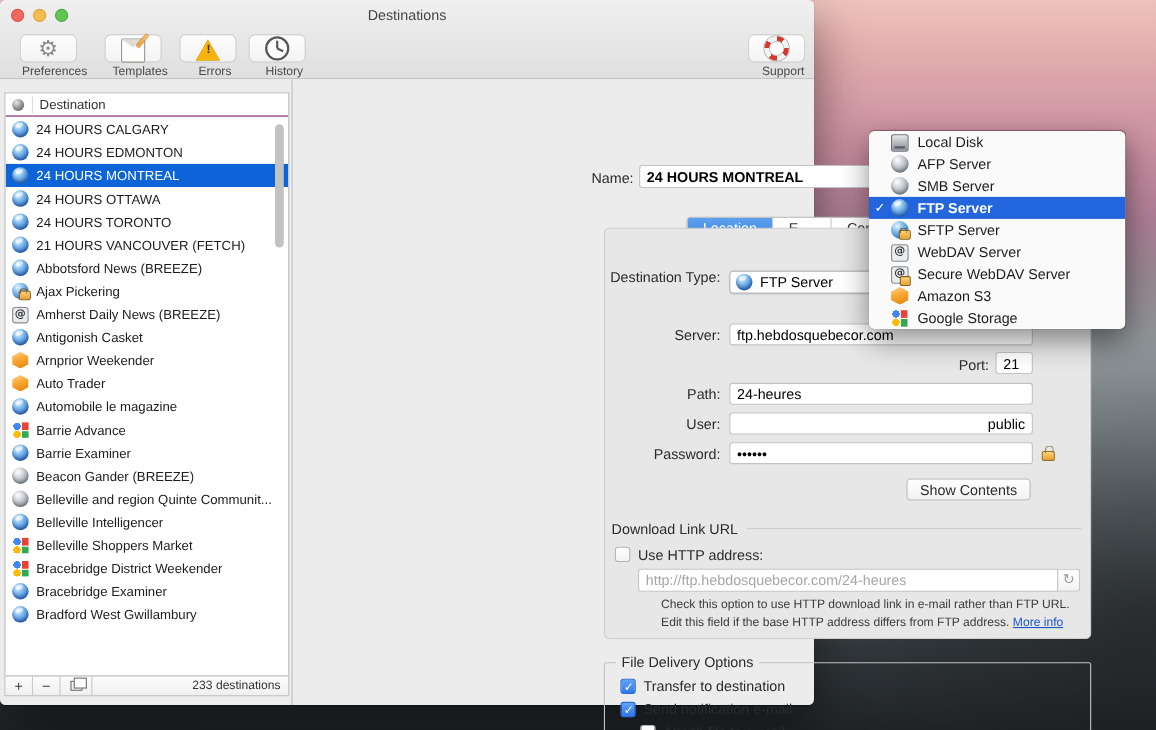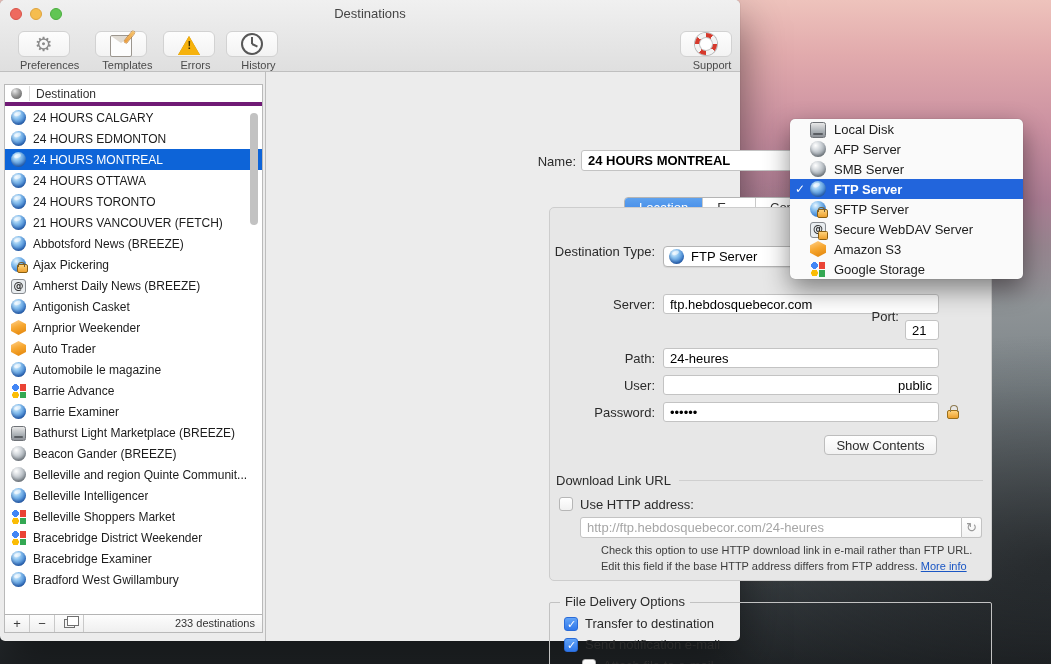--- a/index.html
+++ b/index.html
@@ -100,21 +100,21 @@
     border-radius:50%; background:#fff; box-shadow:0 0 0 1px #c4c4c4; }
   .ic-padlock { width:12px; height:9px; margin-top:6px; background:linear-gradient(#ffd27a,#eda12f);
     border:1px solid #9a6f1b; border-radius:2px; }
   .ic-padlock::before { content:""; position:absolute; left:2px; top:-6px; width:6px; height:6px;
     border:1.5px solid #8d7a50; border-bottom:none; border-radius:4px 4px 0 0; }
   .ic-refresh::before { content:"↻"; font:13px/19px "DejaVu Sans", sans-serif; color:#9a9a9a;
     position:absolute; left:0; right:0; text-align:center; }
   
   .sidebar { position:absolute; left:0; top:72px; width:265px; height:561px; }
   .listbox { position:absolute; left:4px; right:2px; top:12px; bottom:0; background:#fff; border:1px solid #b9b9b9; overflow:hidden; }
-  .list-header { height:21px; border-bottom:4px solid #701a75; display:flex; align-items:center; padding-left:6px; background:#fff;text-align:center; }
+  .list-header { height:21px; border-bottom:1px solid #701a75; display:flex; align-items:center; padding-left:6px; background:#fff;text-align:center; }
   .list-header .sep { width:1px; height:15px; background:#dcdcdc; margin:0 6px 0 7px; }
   .list-header .hl { font-size:12px; color:#333; }
   .rows { position:absolute; left:0; right:0; top:22px; bottom:18px; overflow:hidden; }
   .row { height:21px; display:flex; align-items:center; padding-left:6px; white-space:nowrap; }
   .row .ic { width:15px; height:15px; }
   .row-label { margin-left:7px; font-size:12px; color:#1c1c1c; overflow:hidden; text-overflow:ellipsis; }
   .row.sel { background:#0d64d8; }
   .row.sel .row-label { color:#fff; }
   .scrollthumb { position:absolute; right:4px; top:28px; width:8px; height:112px; background:#c2c2c2; border-radius:4px; }
   .list-footer { position:absolute; left:0; right:0; bottom:0; height:18px;
@@ -292,24 +292,20 @@
           </div>
           <div class="row">
             <span class="ic ic-google"></span>
             <span class="row-label">Barrie Advance</span>
           </div>
           <div class="row">
             <span class="ic ic-globe"></span>
             <span class="row-label">Barrie Examiner</span>
           </div>
           <div class="row">
-            <span class="ic ic-disk"></span>
-            <span class="row-label">Bathurst Light Marketplace (BREEZE)</span>
-          </div>
-          <div class="row">
             <span class="ic ic-globe-gray"></span>
             <span class="row-label">Beacon Gander (BREEZE)</span>
           </div>
           <div class="row">
             <span class="ic ic-globe-gray"></span>
             <span class="row-label">Belleville and region Quinte Communit...</span>
           </div>
           <div class="row">
             <span class="ic ic-globe"></span>
             <span class="row-label">Belleville Intelligencer</span>
@@ -359,21 +355,21 @@
       <span class="flabel" style="left:0; top:33px; width:105px;">Destination Type:</span>
       <div class="popup">
         <span class="ic ic-globe"></span>
         <span class="popup-label">FTP Server</span>
         <span class="stepper"></span>
       </div>
 
       <span class="flabel" style="left:0; top:86px; width:105px;">Server:</span>
       <input class="tfield" style="left: 113px; top: 86px; width: 276px; height: 20px;" value="ftp.hebdosquebecor.com">
 
-      <span class="flabel" style="left:289px; top:98px; width:60px;">Port:</span>
+      <span class="flabel" style="left:289px; top:113px; width:60px;">Port:</span>
       <input class="tfield" style="left: 355px; top: 112px; width: 34px; height: 20px;" value="21">
 
       <span class="flabel" style="left:0; top:140px; width:105px;">Path:</span>
       <input class="tfield" style="left: 113px; top: 140px; width: 276px; height: 20px;" value="24-heures">
 
       <span class="flabel" style="left:0; top:167px; width:105px;">User:</span>
       <input class="tfield" style="left: 113px; top: 167px; width: 276px; height: 20px; text-align: right;" value="public">
 
       <span class="flabel" style="left:0; top:194px; width:105px;">Password:</span>
       <input class="tfield" style="left: 113px; top: 194px; width: 276px; height: 20px;" value="••••••">
@@ -440,20 +436,25 @@
       <span class="ic ic-globe"></span>
       <span class="menu-label">FTP Server</span>
     </div>
     <div class="menu-row">
       <span class="menu-check"></span>
       <span class="ic ic-globe-lock"></span>
       <span class="menu-label">SFTP Server</span>
     </div>
     <div class="menu-row">
       <span class="menu-check"></span>
+      <span class="ic ic-webdav"></span>
+      <span class="menu-label">WebDAV Server</span>
+    </div>
+    <div class="menu-row">
+      <span class="menu-check"></span>
       <span class="ic ic-webdav-lock"></span>
       <span class="menu-label">Secure WebDAV Server</span>
     </div>
     <div class="menu-row">
       <span class="menu-check"></span>
       <span class="ic ic-s3"></span>
       <span class="menu-label">Amazon S3</span>
     </div>
     <div class="menu-row">
       <span class="menu-check"></span>

